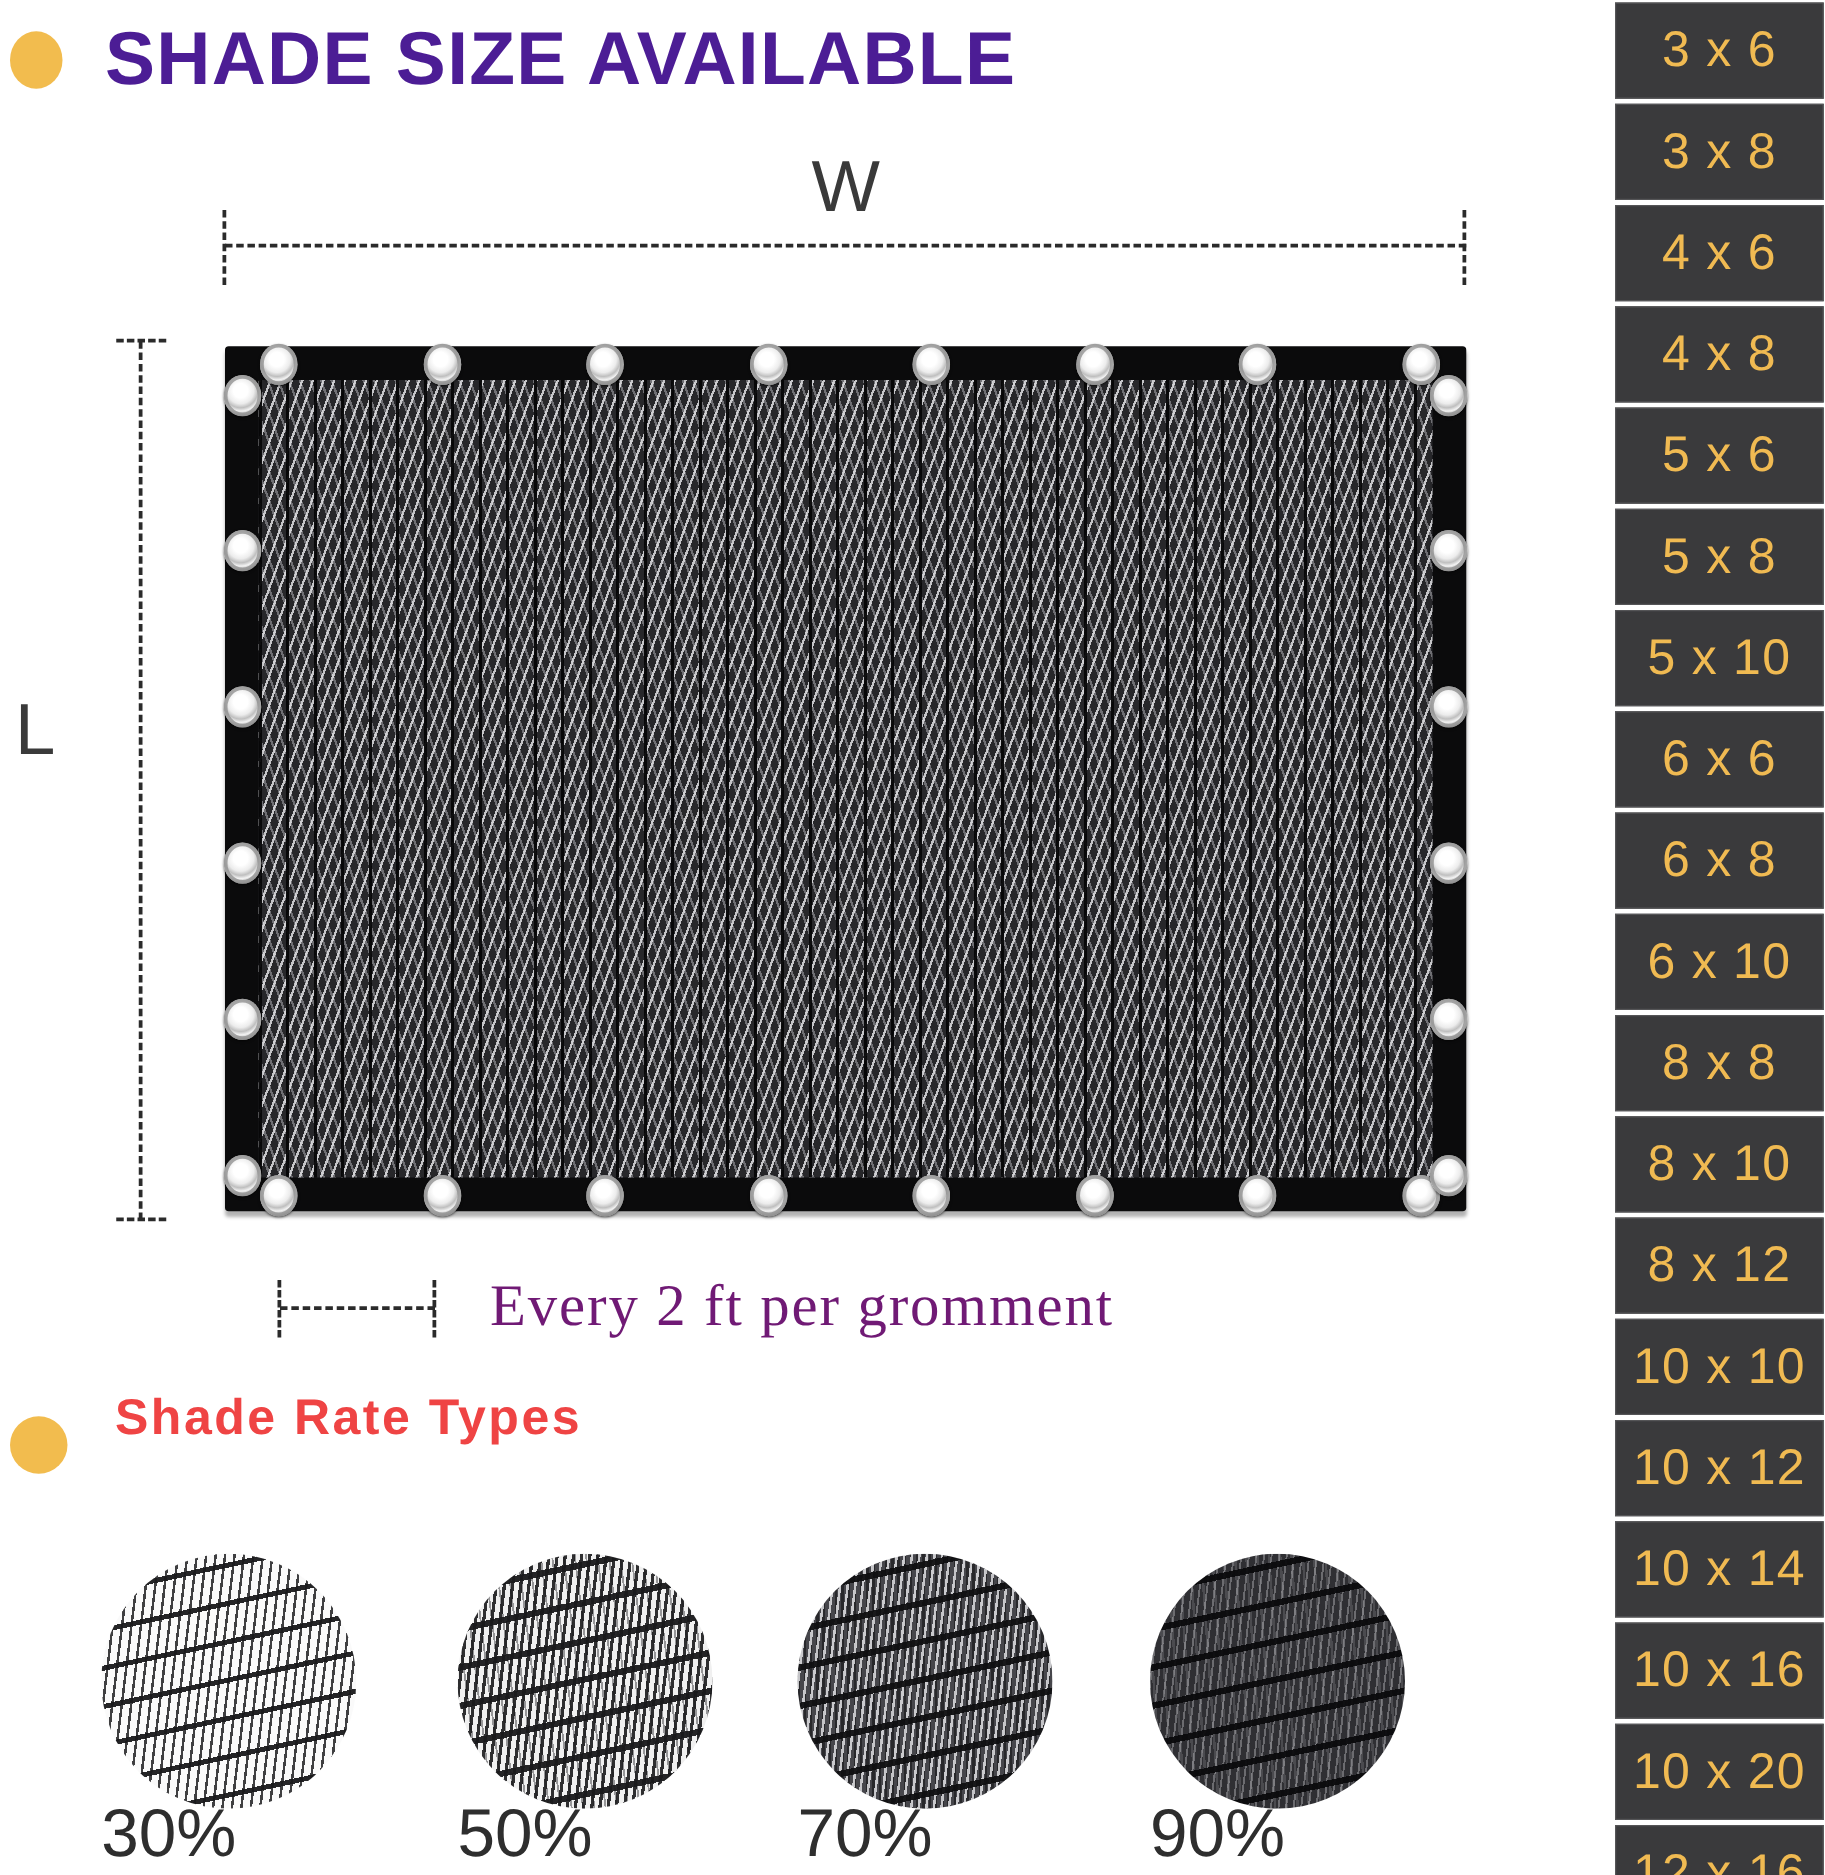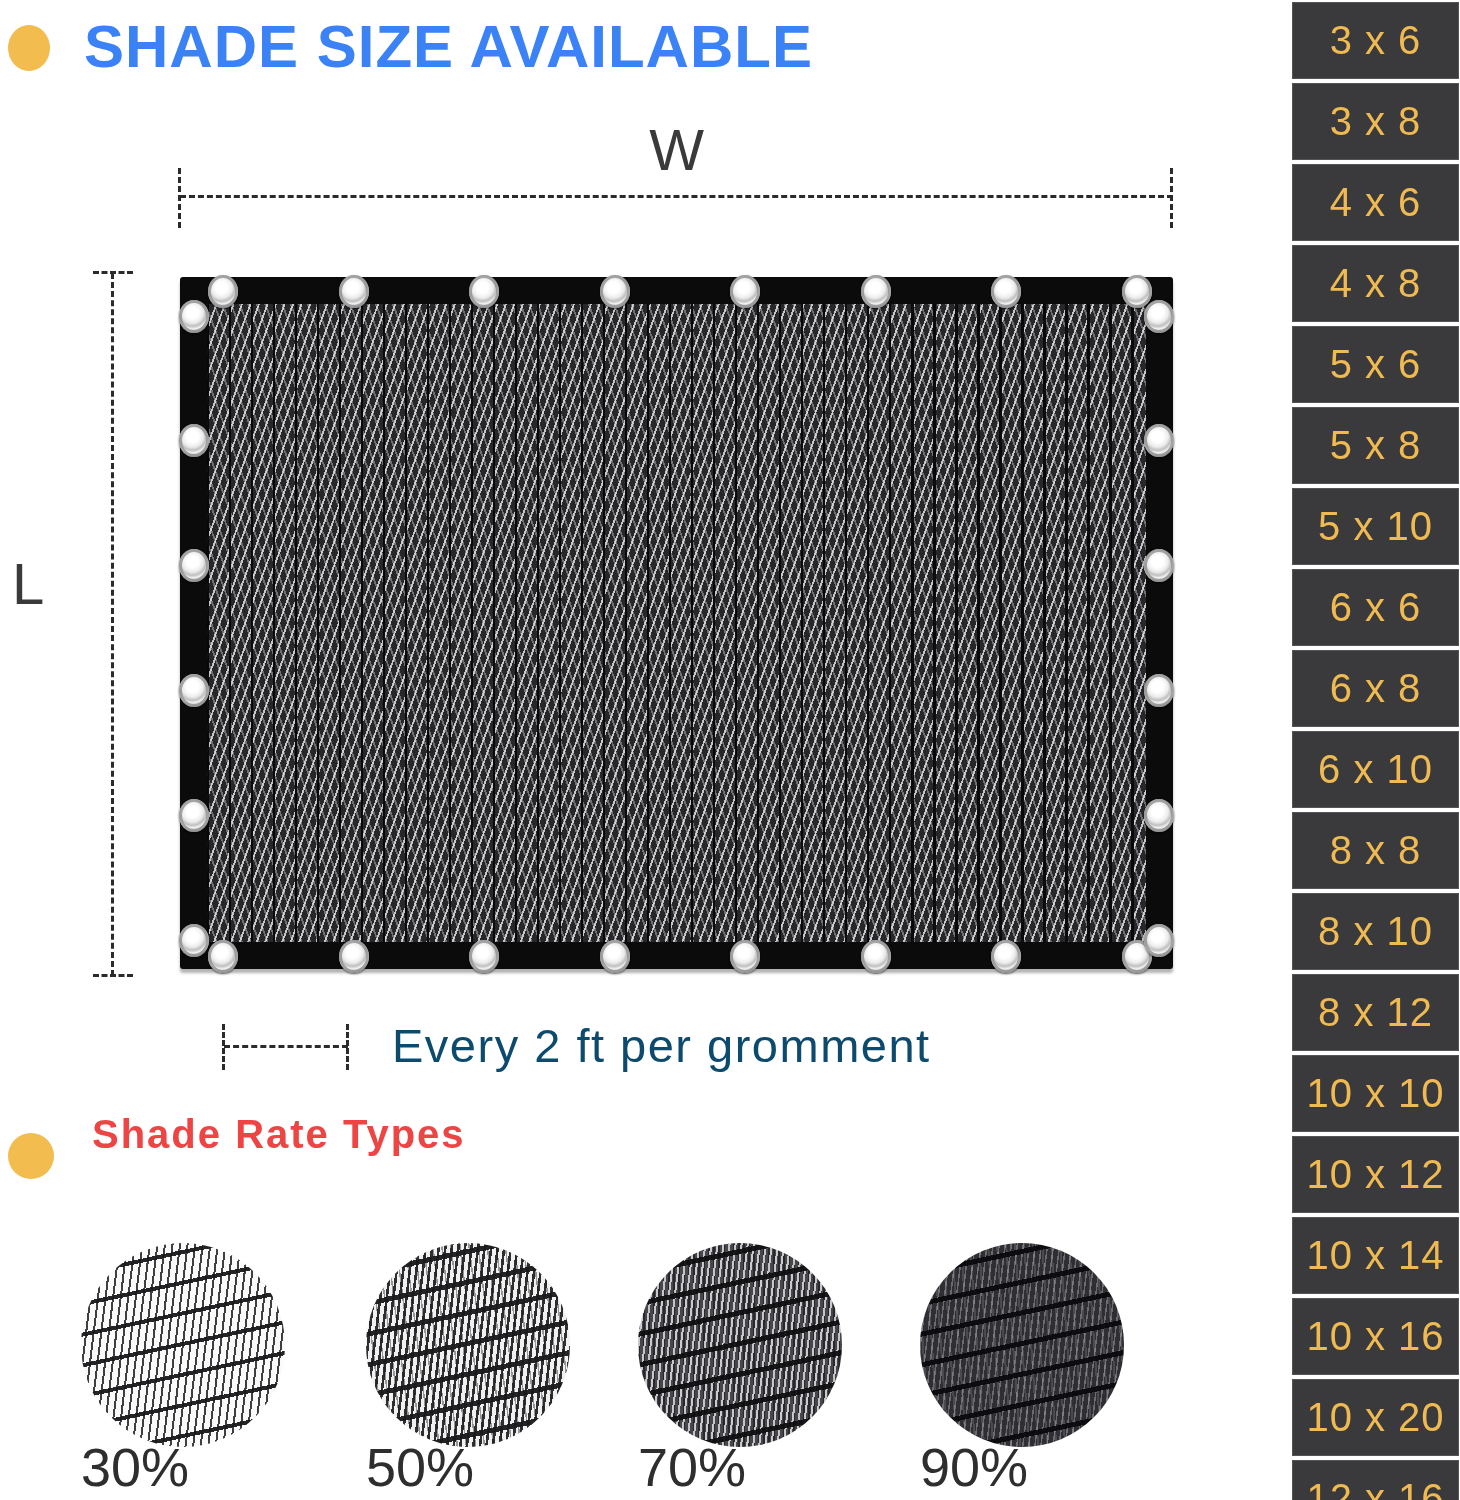--- a/index.html
+++ b/index.html
@@ -6,21 +6,21 @@
   .stage{
     position:relative;width:1460px;height:1500px;background:#ffffff;
     overflow:hidden;font-family:"Liberation Sans",sans-serif;
   }
   
   .bullet{position:absolute;background:#F2BC4E;border-radius:50%;}
   .bullet1{left:8px;top:25px;width:42px;height:46px;}
   .bullet2{left:8px;top:1133px;width:46px;height:46px;}
   .title1{
     position:absolute;left:84px;top:12px;margin:0;
-    font-size:60px;font-weight:bold;color:#3b82f6;letter-spacing:1px;white-space:nowrap;text-align:right;
+    font-size:60px;font-weight:bold;color:#4c1d95;letter-spacing:1px;white-space:nowrap;text-align:right;
   }
   .title2{
     position:absolute;left:92px;top:1112px;margin:0;
     font-size:40px;font-weight:bold;color:#ef4444;letter-spacing:2px;white-space:nowrap;
   }
   
   .dimtext{position:absolute;color:#3a3a3a;font-size:58px;}
   .w-label{left:180px;top:116px;width:993px;text-align:center;}
   .l-label{left:12px;top:550px;}
   .dash-h{position:absolute;border-top:3px dashed #2b2b2b;}
@@ -28,21 +28,21 @@
   .w-line{left:180px;top:195px;width:993px;}
   .w-tick-left{left:178px;top:168px;height:60px;}
   .w-tick-right{left:1170px;top:168px;height:60px;}
   .l-line{left:111px;top:273px;height:703px;}
   .l-tick-top{left:93px;top:271px;width:40px;}
   .l-tick-bottom{left:93px;top:974px;width:40px;}
   .m-line{left:224px;top:1045px;width:124px;}
   .m-tick-left{left:222px;top:1024px;height:46px;}
   .m-tick-right{left:346px;top:1024px;height:46px;}
   .grommet-note{
-    position:absolute;left:392px;top:1018px;font-size:47px;color:#0c4a6e;letter-spacing:1.5px;white-space:nowrap;
+    position:absolute;left:392px;top:1018px;font-size:47px;color:#701a75;letter-spacing:1.5px;white-space:nowrap;font-family:Liberation Serif, serif;
   }
   
   .net{
     position:absolute;left:180px;top:277px;width:993px;height:692px;
     background:#0b0b0c;border-radius:3px;box-shadow:0 4px 3px rgba(0,0,0,.3);
   }
   .mesh{
     position:absolute;left:27px;top:27px;right:27px;bottom:27px;
     background-color:#27272a;
     background-image:

